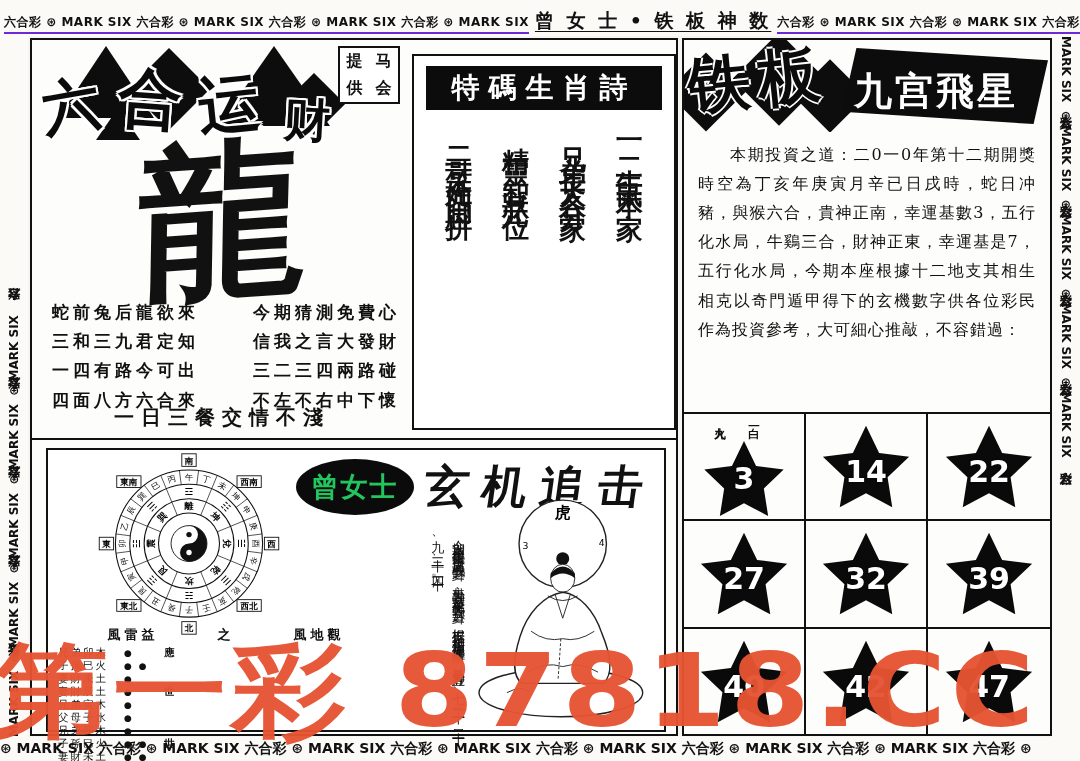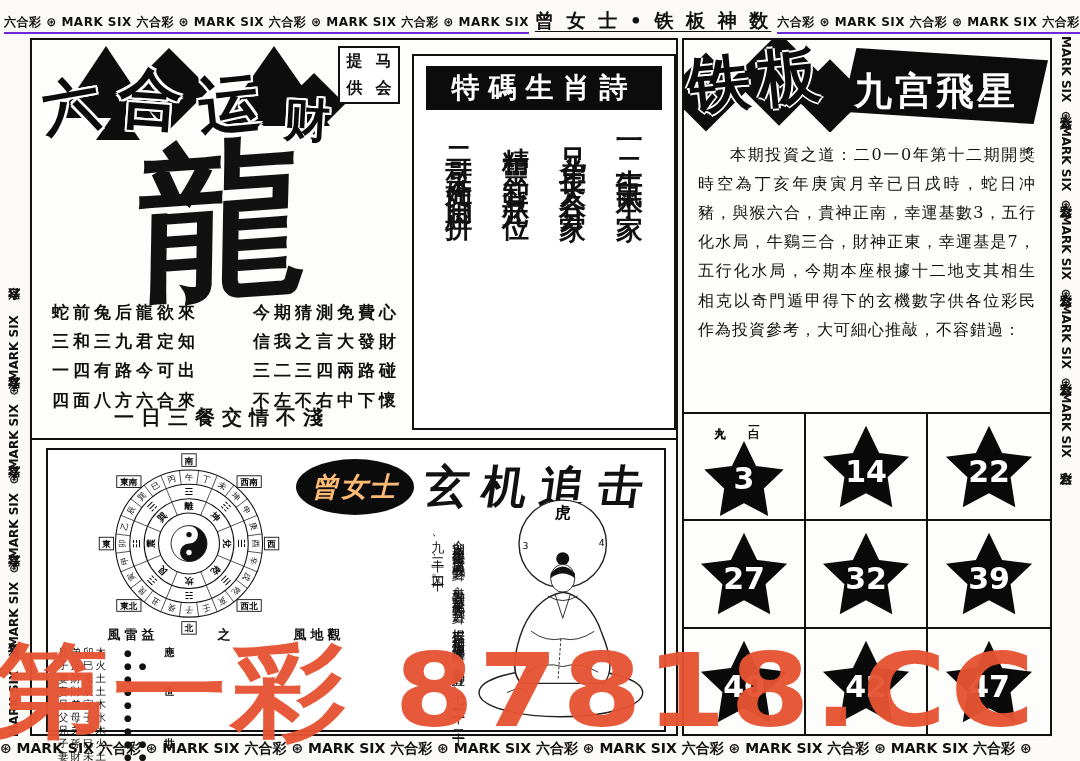--- a/index.html
+++ b/index.html
@@ -59,23 +59,23 @@
   .hex-titles .lt{width:150px;text-align:center;}
   .hex-titles .cn{width:36px;text-align:center;}
   .hex-titles .rt{width:150px;text-align:center;}
   .hex-cols{display:flex;flex-direction:column;}
   .hexcol{width:172px;}
   .hexrow{display:flex;height:13px;align-items:center;}
   .hexlabel{width:66px;letter-spacing:2px;}
   .hexdots{width:40px;letter-spacing:2px;font-size:9px;}
   .hexmark{width:22px;font-weight:bold;}
   .mystic-header{left:248px;top:4px;width:362px;height:66px;display:flex;align-items:center;}
-  .name-oval{width:118px;height:56px;background:#0b0b0b;border-radius:50%;color:#fdba74;display:flex;
+  .name-oval{width:118px;height:56px;background:#0b0b0b;border-radius:50%;color:#22c55e;display:flex;
              align-items:center;justify-content:center;font-size:27px;font-weight:bold;
-             letter-spacing:2px;font-family:"DejaVu Serif",serif;flex:none;font-style:italic;}
+             letter-spacing:2px;font-family:"DejaVu Serif",serif;flex:none;}
   .mystic-title{font-size:45px;font-weight:bold;font-family:"DejaVu Serif",serif;letter-spacing:13px;
                 margin-left:10px;transform:skewX(-8deg);white-space:nowrap;}
   .mystic-vertical{left:252px;top:80px;width:168px;height:194px;writing-mode:vertical-rl;
                    font-size:13px;line-height:1.6;font-family:"DejaVu Serif",serif;letter-spacing:2px;}
   #figure{left:418px;top:40px;}
   
   .iron-header{left:0;top:0;width:366px;height:92px;overflow:hidden;}
   .iron-bg{position:absolute;left:158px;top:8px;width:206px;height:76px;background:#0c0c0c;
            clip-path:polygon(7% 0,100% 16%,93% 100%,0 84%);}
   .iron-black{position:absolute;left:4px;top:-2px;font-size:62px;font-weight:900;

